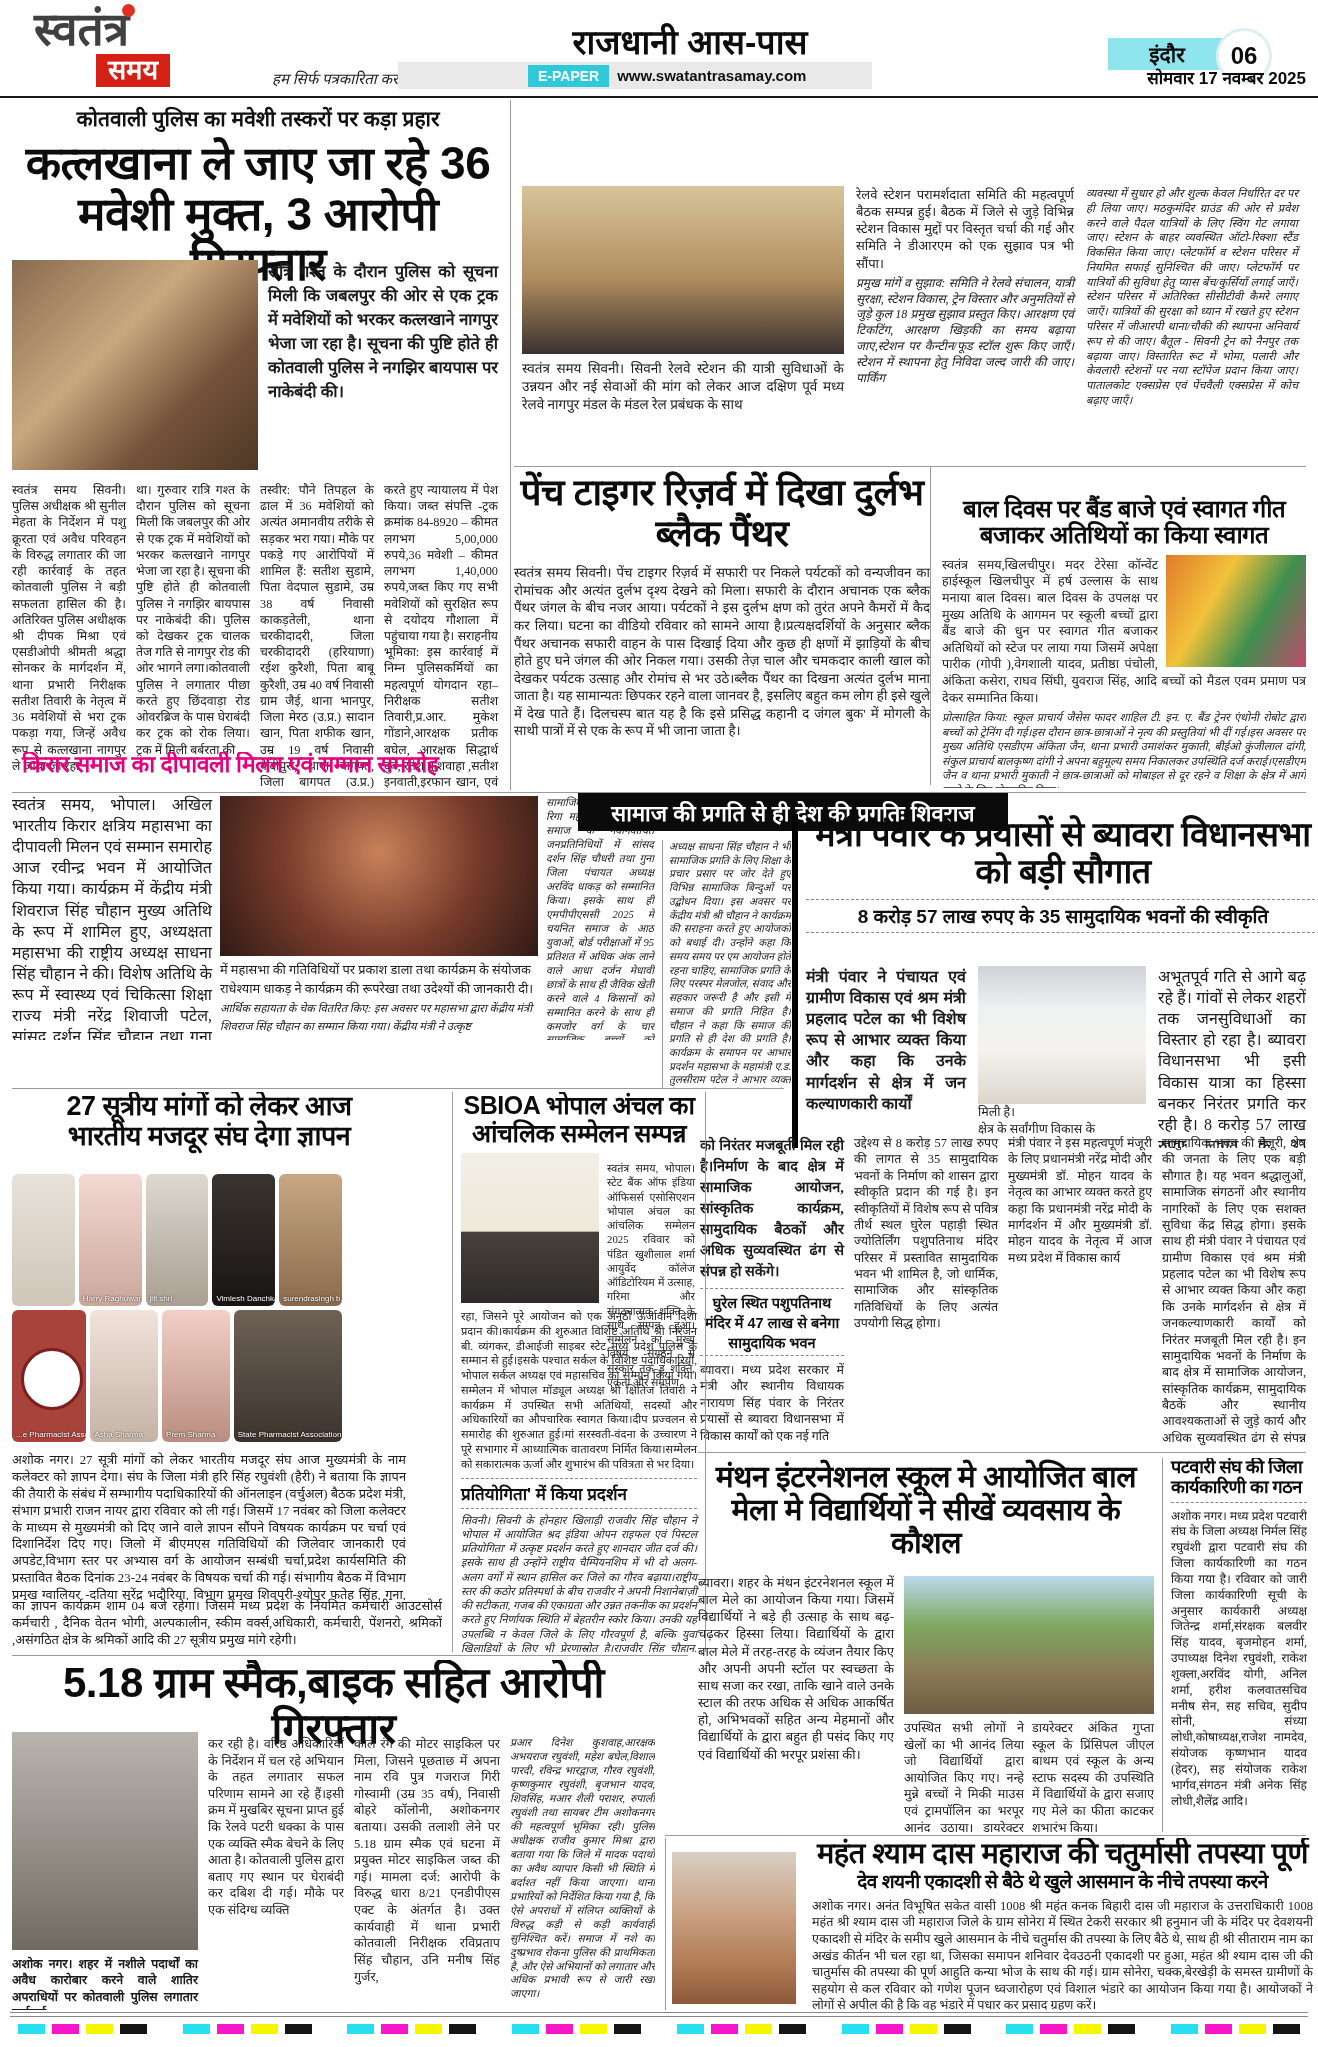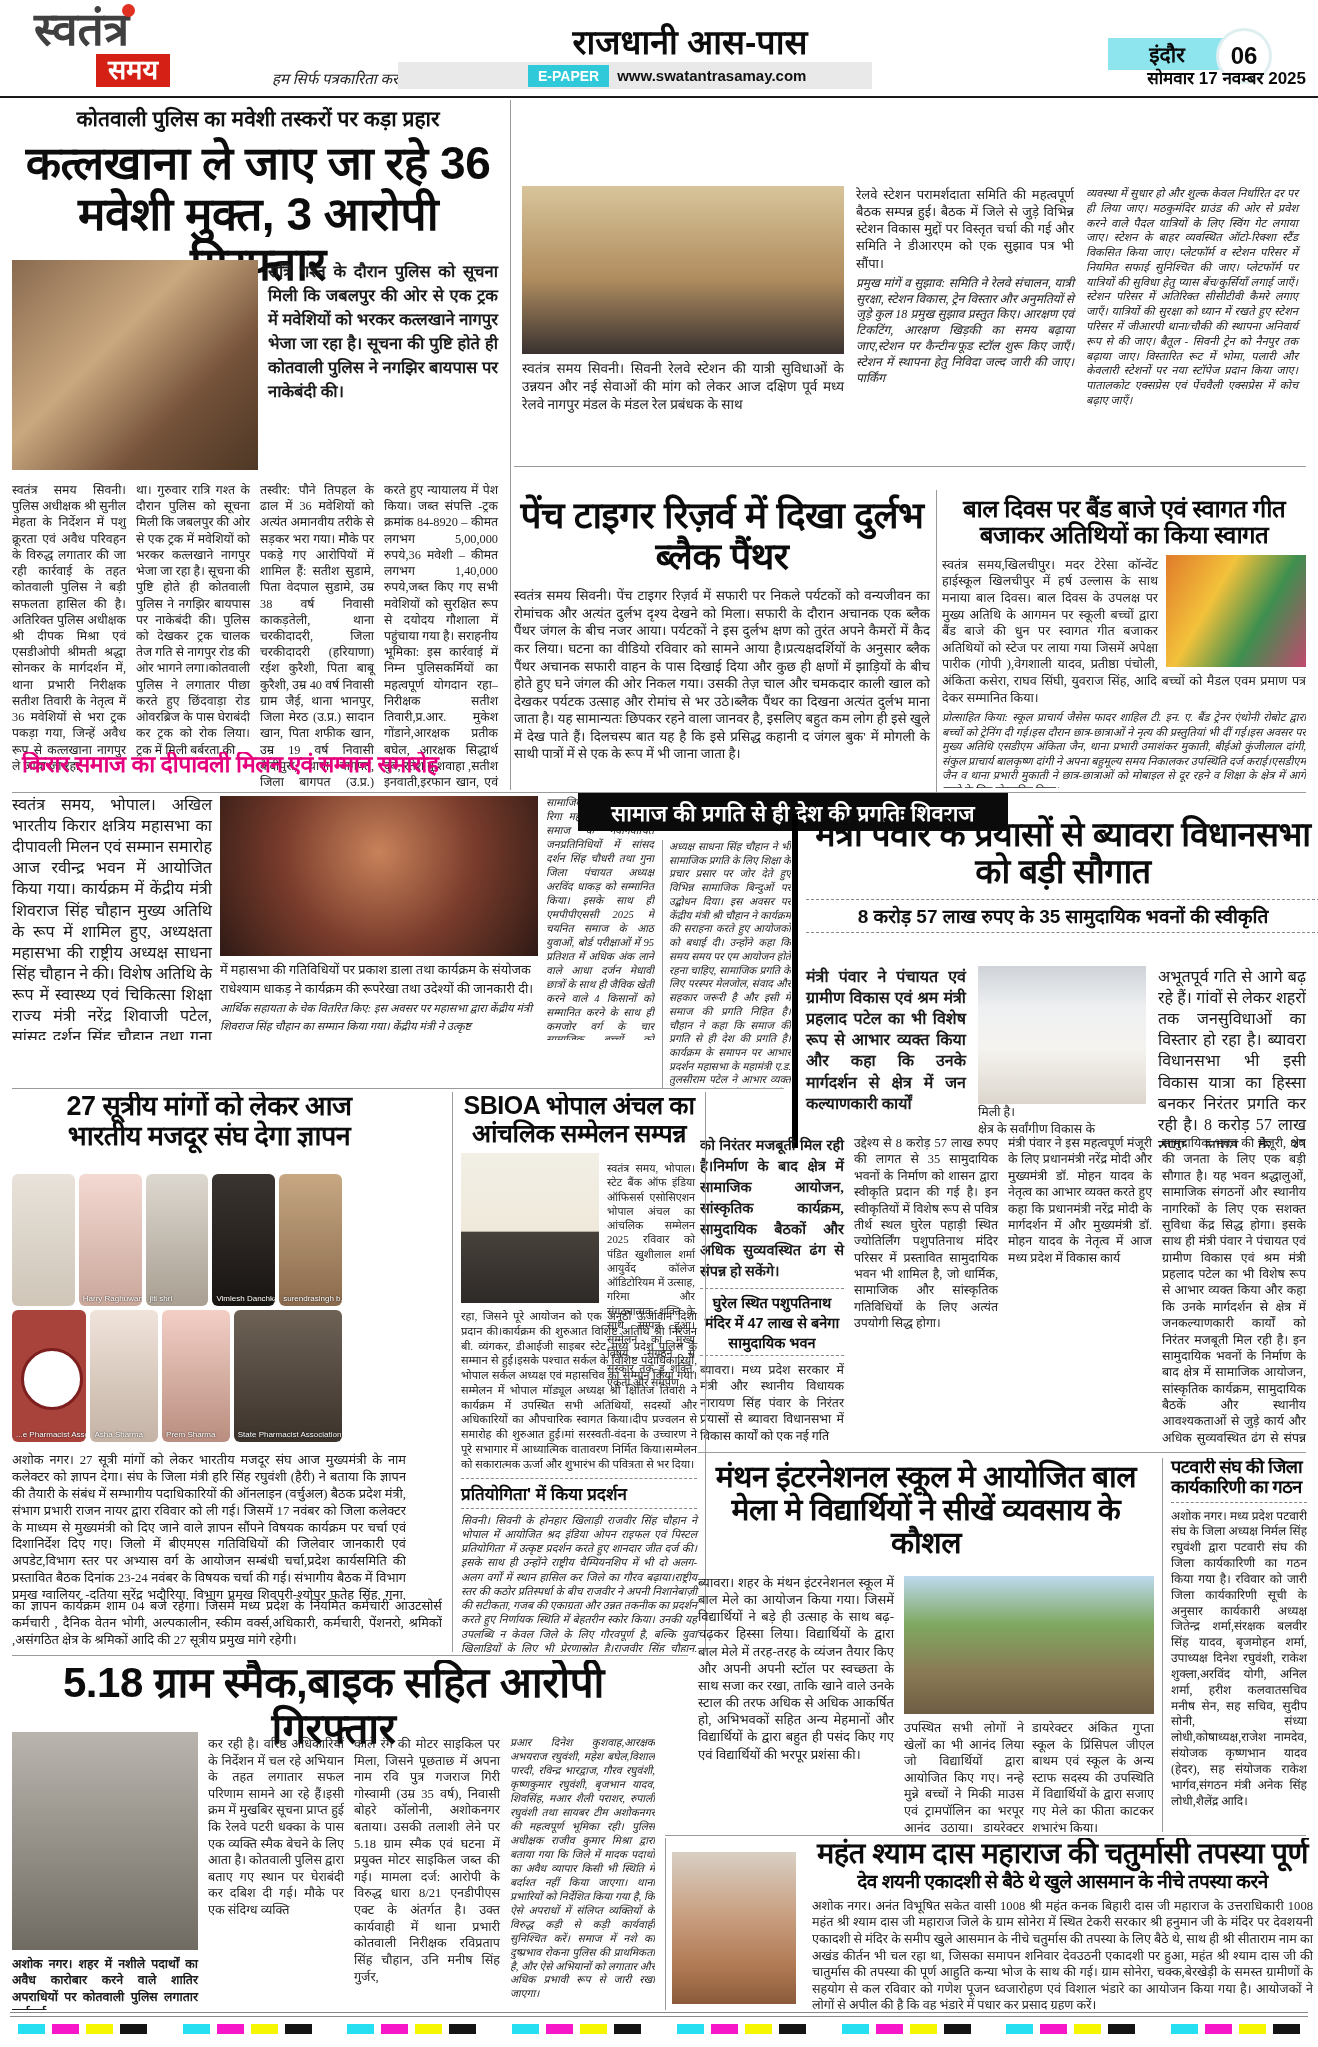--- a/index.html
+++ b/index.html
@@ -110,21 +110,21 @@
   <div class="art" style="left:514px;top:100px;width:792px;height:366px;border-bottom:1px solid #9a9a9a;">
     <div style="position:absolute;left:8px;top:86px;width:322px;height:168px;" class="photo ph-meeting"></div>
     <div class="body" style="position:absolute;left:8px;top:260px;width:322px;height:100px;font-size:13.5px;">स्वतंत्र समय सिवनी। सिवनी रेलवे स्टेशन की यात्री सुविधाओं के उन्नयन और नई सेवाओं की मांग को लेकर आज दक्षिण पूर्व मध्य रेलवे नागपुर मंडल के मंडल रेल प्रबंधक के साथ</div>
     <div style="position:absolute;left:342px;top:86px;width:218px;height:276px;">
       <div class="body" style="font-size:13px;">रेलवे स्टेशन परामर्शदाता समिति की महत्वपूर्ण बैठक सम्पन्न हुई। बैठक में जिले से जुड़े विभिन्न स्टेशन विकास मुद्दों पर विस्तृत चर्चा की गई और समिति ने डीआरएम को एक सुझाव पत्र भी सौंपा।</div>
       <div class="body ital" style="font-size:12px;margin-top:4px;">प्रमुख मांगें व सुझाव: समिति ने रेलवे संचालन, यात्री सुरक्षा, स्टेशन विकास, ट्रेन विस्तार और अनुमतियों से जुड़े कुल 18 प्रमुख सुझाव प्रस्तुत किए। आरक्षण एवं टिकटिंग, आरक्षण खिड़की का समय बढ़ाया जाए,स्टेशन पर कैन्टीन/फूड स्टॉल शुरू किए जाएँ। स्टेशन में स्थापना हेतु निविदा जल्द जारी की जाए। पार्किंग</div>
     </div>
     <div class="body ital" style="position:absolute;left:572px;top:86px;width:212px;height:276px;font-size:11.2px;">व्यवस्था में सुधार हो और शुल्क केवल निर्धारित दर पर ही लिया जाए। मठकुमंदिर ग्राउंड की ओर से प्रवेश करने वाले पैदल यात्रियों के लिए स्विंग गेट लगाया जाए। स्टेशन के बाहर व्यवस्थित ऑटो-रिक्शा स्टैंड विकसित किया जाए। प्लेटफॉर्म व स्टेशन परिसर में नियमित सफाई सुनिश्चित की जाए। प्लेटफॉर्म पर यात्रियों की सुविधा हेतु प्यास बेंच/कुर्सियाँ लगाई जाएँ। स्टेशन परिसर में अतिरिक्त सीसीटीवी कैमरे लगाए जाएँ। यात्रियों की सुरक्षा को ध्यान में रखते हुए स्टेशन परिसर में जीआरपी थाना/चौकी की स्थापना अनिवार्य रूप से की जाए। बैतूल - सिवनी ट्रेन को नैनपुर तक बढ़ाया जाए। विस्तारित रूट में भोमा, पलारी और केवलारी स्टेशनों पर नया स्टॉपेज प्रदान किया जाए।पातालकोट एक्सप्रेस एवं पेंचवैली एक्सप्रेस में कोच बढ़ाए जाएँ।</div>
   </div>
 
-  <div class="art" style="left:514px;top:490px;width:416px;height:318px;border-right:1px solid #9a9a9a;padding-right:6px;">
+  <div class="art" style="left:514px;top:467px;width:416px;height:318px;border-right:1px solid #9a9a9a;">
     <div class="hl" style="font-size:37px;margin-top:6px;">पेंच टाइगर रिज़र्व में दिखा दुर्लभ ब्लैक पैंथर</div>
     <div class="body" style="font-size:13.3px;margin-top:10px;">स्वतंत्र समय सिवनी। पेंच टाइगर रिज़र्व में सफारी पर निकले पर्यटकों को वन्यजीवन का रोमांचक और अत्यंत दुर्लभ दृश्य देखने को मिला। सफारी के दौरान अचानक एक ब्लैक पैंथर जंगल के बीच नजर आया। पर्यटकों ने इस दुर्लभ क्षण को तुरंत अपने कैमरों में कैद कर लिया। घटना का वीडियो रविवार को सामने आया है।प्रत्यक्षदर्शियों के अनुसार ब्लैक पैंथर अचानक सफारी वाहन के पास दिखाई दिया और कुछ ही क्षणों में झाड़ियों के बीच होते हुए घने जंगल की ओर निकल गया। उसकी तेज़ चाल और चमकदार काली खाल को देखकर पर्यटक उत्साह और रोमांच से भर उठे।ब्लैक पैंथर का दिखना अत्यंत दुर्लभ माना जाता है। यह सामान्यतः छिपकर रहने वाला जानवर है, इसलिए बहुत कम लोग ही इसे खुले में देख पाते हैं। दिलचस्प बात यह है कि इसे प्रसिद्ध कहानी द जंगल बुक' में मोगली के साथी पात्रों में से एक के रूप में भी जाना जाता है।</div>
   </div>
 
   <div class="art" style="left:942px;top:470px;width:364px;height:318px;">
     <div class="hl" style="font-size:24px;margin-top:26px;">बाल दिवस पर बैंड बाजे एवं स्वागत गीत बजाकर अतिथियों का किया स्वागत</div>
     <div style="float:right;width:140px;height:112px;margin:6px 0 4px 8px;" class="photo ph-baldivas"></div>
     <div class="body" style="font-size:12.6px;margin-top:8px;">स्वतंत्र समय,खिलचीपुर। मदर टेरेसा कॉन्वेंट हाईस्कूल खिलचीपुर में हर्ष उल्लास के साथ मनाया बाल दिवस। बाल दिवस के उपलक्ष पर मुख्य अतिथि के आगमन पर स्कूली बच्चों द्वारा बैंड बाजे की धुन पर स्वागत गीत बजाकर अतिथियों को स्टेज पर लाया गया जिसमें अपेक्षा पारीक (गोपी ),वेगशाली यादव, प्रतीष्ठा पंचोली, अंकिता कसेरा, राघव सिंघी, युवराज सिंह, आदि बच्चों को मैडल एवम प्रमाण पत्र देकर सम्मानित किया।</div>
     <div class="body ital" style="font-size:11px;margin-top:4px;clear:none;">प्रोत्साहित किया: स्कूल प्राचार्य जैसेस फादर शाहिल टी. इन. ए. बैंड ट्रेनर एंथोनी रोबोट द्वारा बच्चों को ट्रेनिंग दी गई।इस दौरान छात्र-छात्राओं ने नृत्य की प्रस्तुतियां भी दीं गई।इस अवसर पर मुख्य अतिथि एसडीएम अंकिता जैन, थाना प्रभारी उमाशंकर मुकाती, बीईओ कुंजीलाल दांगी, संकुल प्राचार्य बालकृष्ण दांगी ने अपना बहुमूल्य समय निकालकर उपस्थिति दर्ज कराई।एसडीएम जैन व थाना प्रभारी मुकाती ने छात्र-छात्राओं को मोबाइल से दूर रहने व शिक्षा के क्षेत्र में आगे बढ़ने के लिए प्रोत्साहित किया।</div>
   </div>

